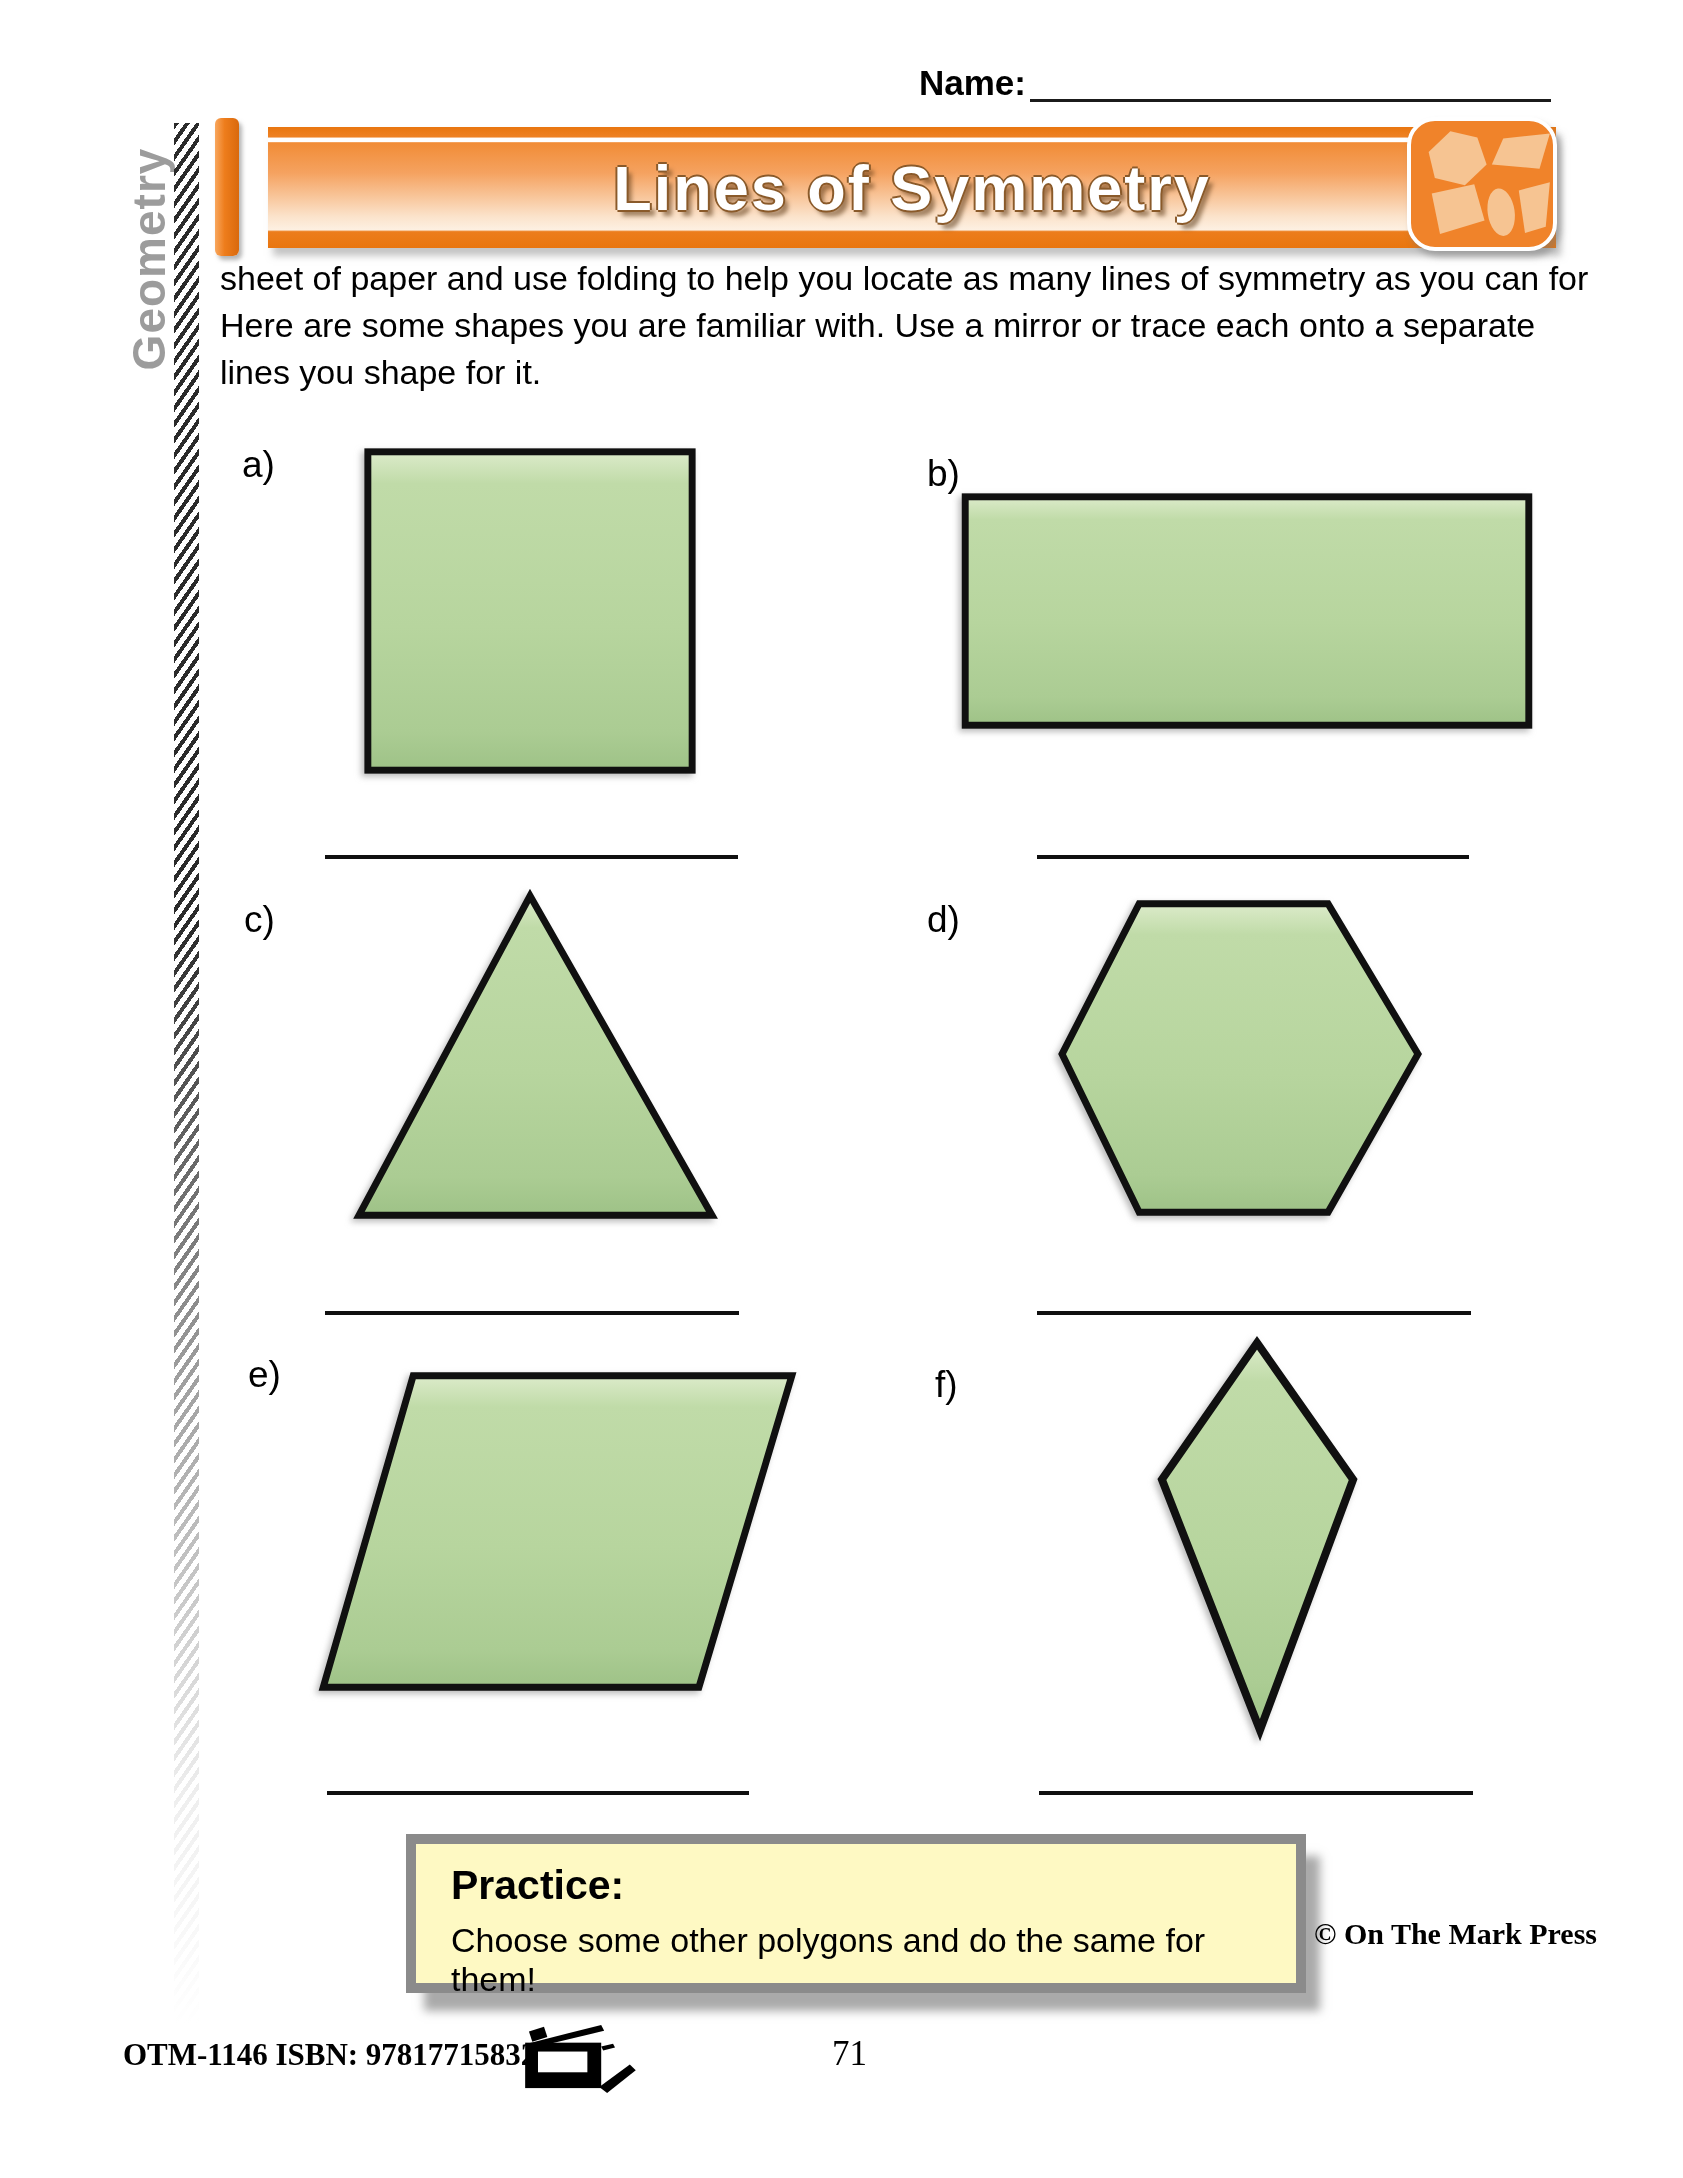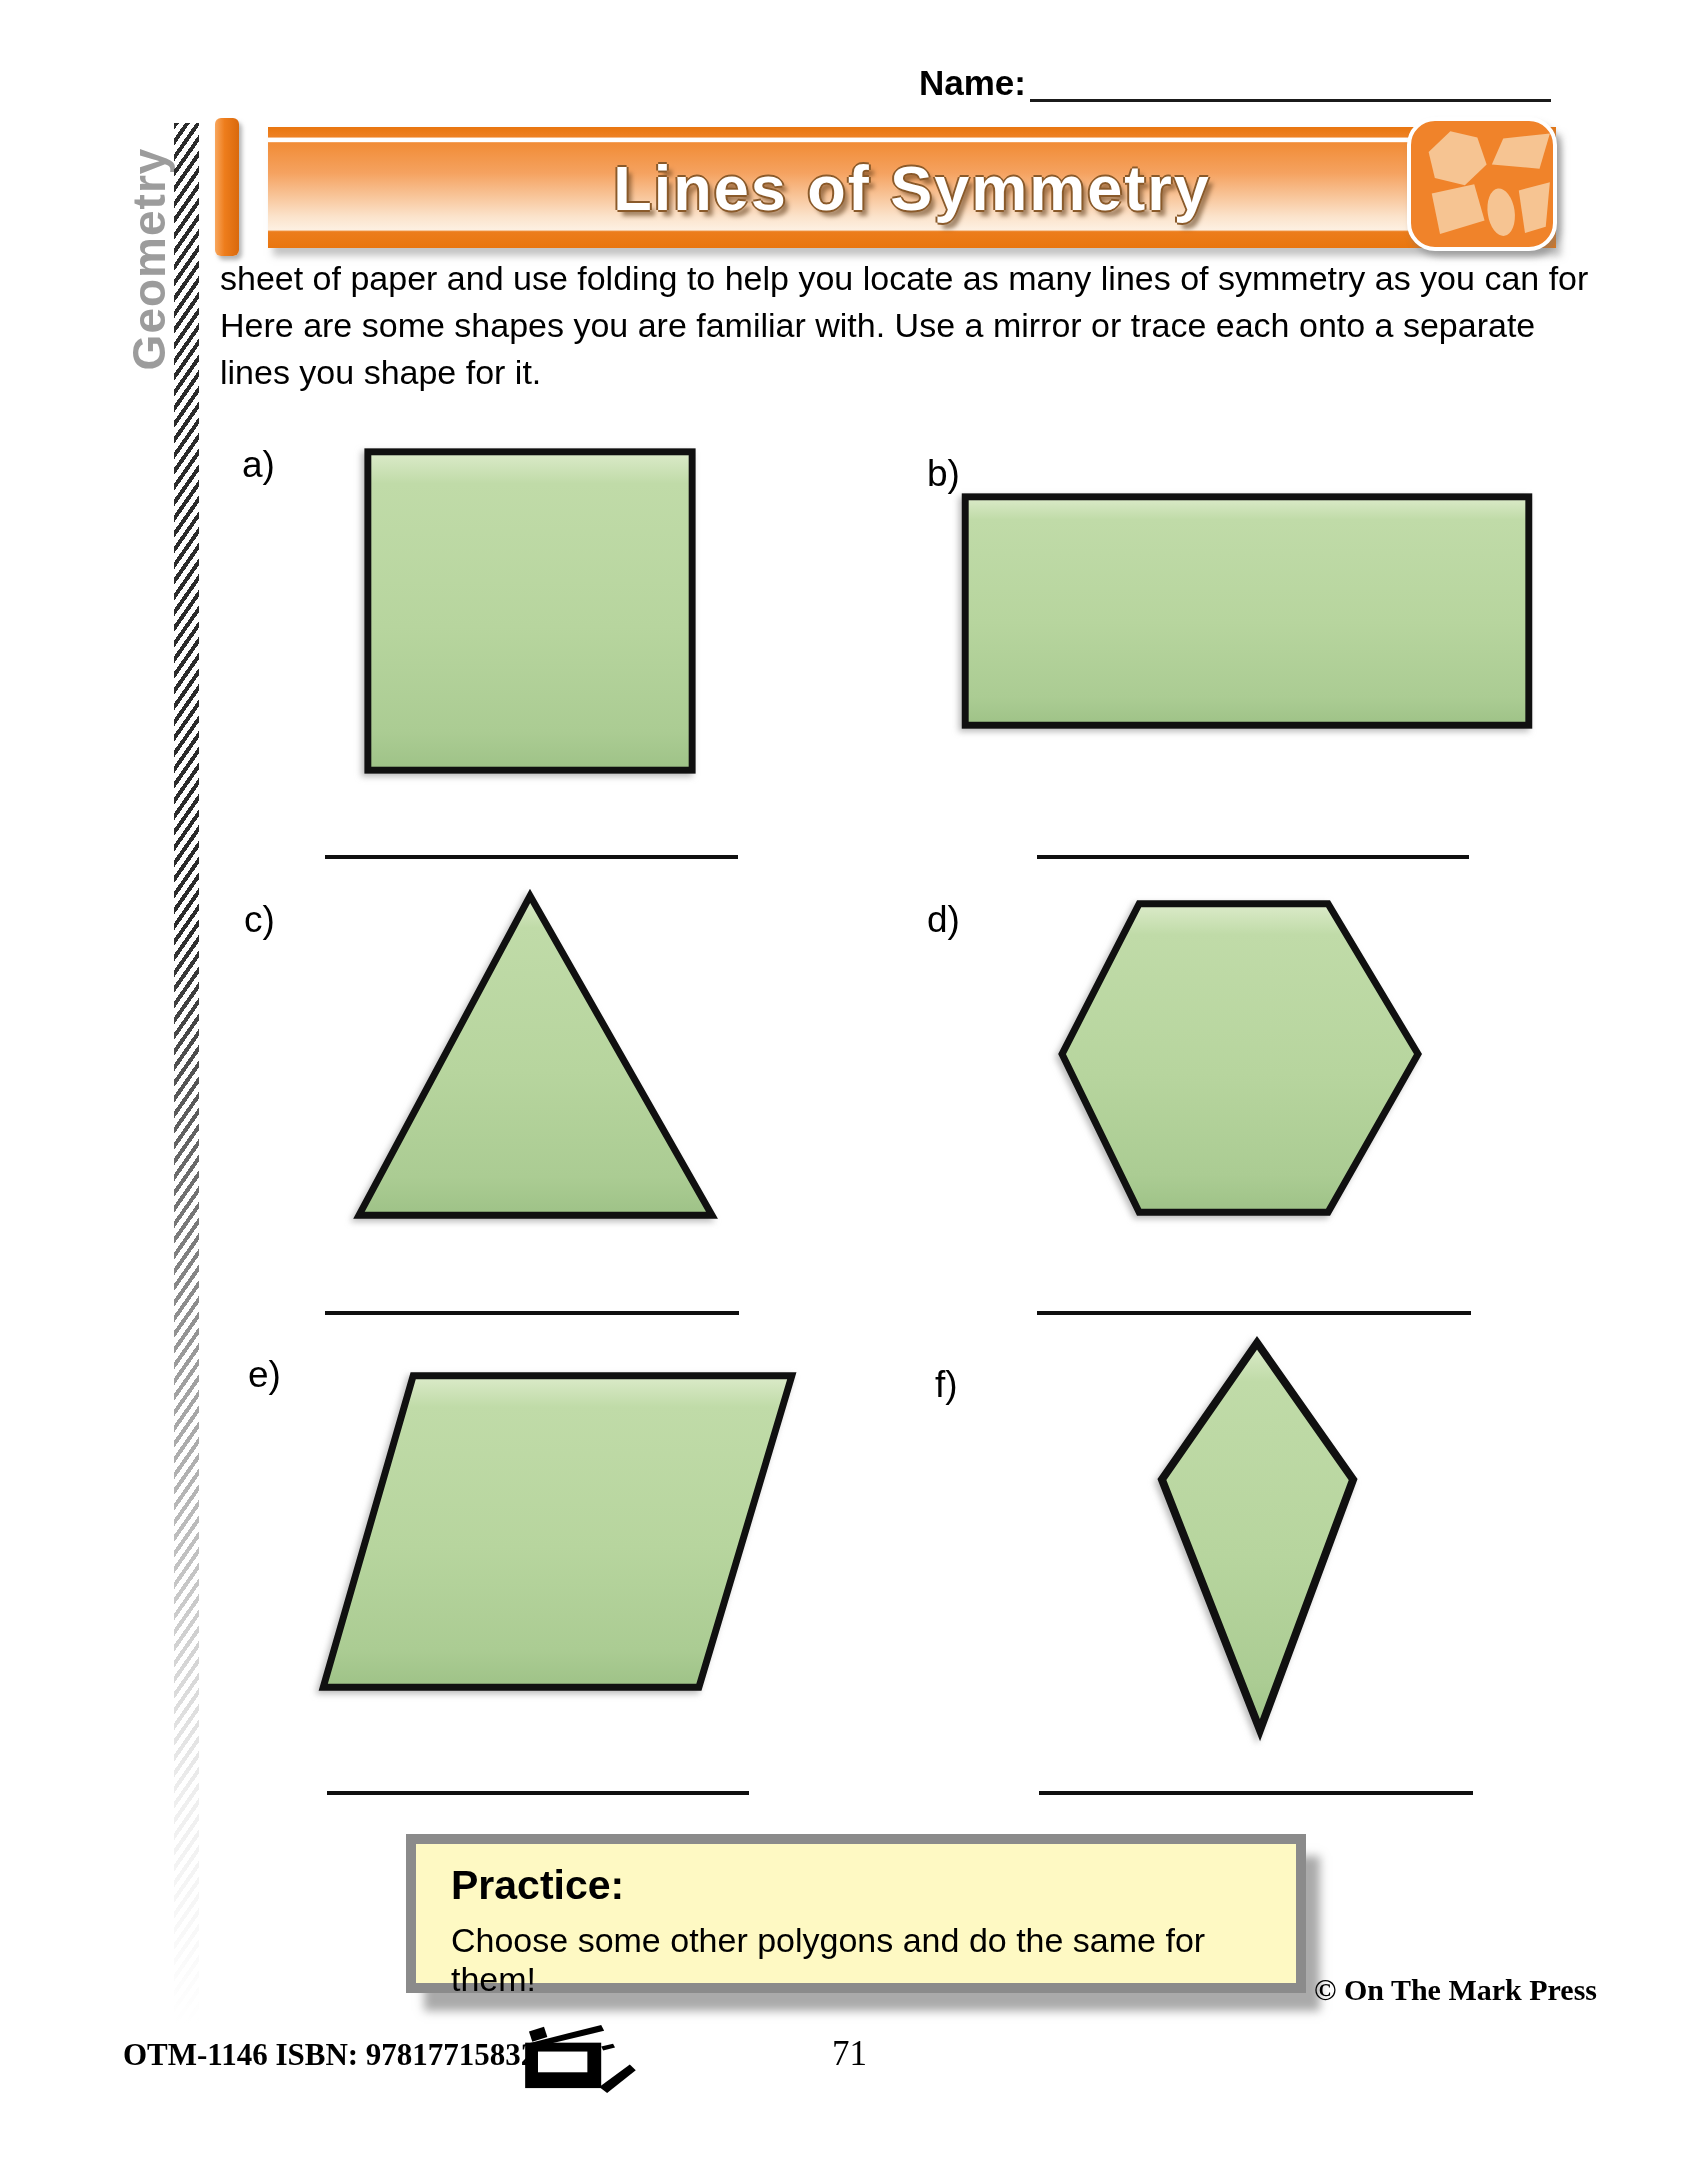--- a/index.html
+++ b/index.html
@@ -78,21 +78,21 @@
   .practice-text  { font-size:34px; margin:0; }
 
   
   .footer-code   { position:absolute; left:123px; top:2037px;
     font-family:"Liberation Serif", serif; font-weight:bold; font-size:31px; }
   .printer-icon  { position:absolute; left:510px; top:2016px; }
   .page-number   { position:absolute; left:832px; top:2034px;
     font-family:"Liberation Serif", serif; font-size:35px; }
   .footer-desc   { position:absolute; left:953px; top:2037px;
     font-family:"Liberation Serif", serif; font-size:29px; line-height:42px; }
-  .footer-copy   { position:absolute; left:1314px; top:1973px;
+  .footer-copy   { position:absolute; left:1314px; top:1917px;
     font-family:"Liberation Serif", serif; font-weight:600; font-size:30px; }
 </style>
 </head>
 <body>
 
 <div class="page">
 
   <svg width="0" height="0" style="position:absolute" aria-hidden="true">
     <defs>
       <linearGradient id="gradGreen" x1="0" y1="0" x2="0" y2="1">

